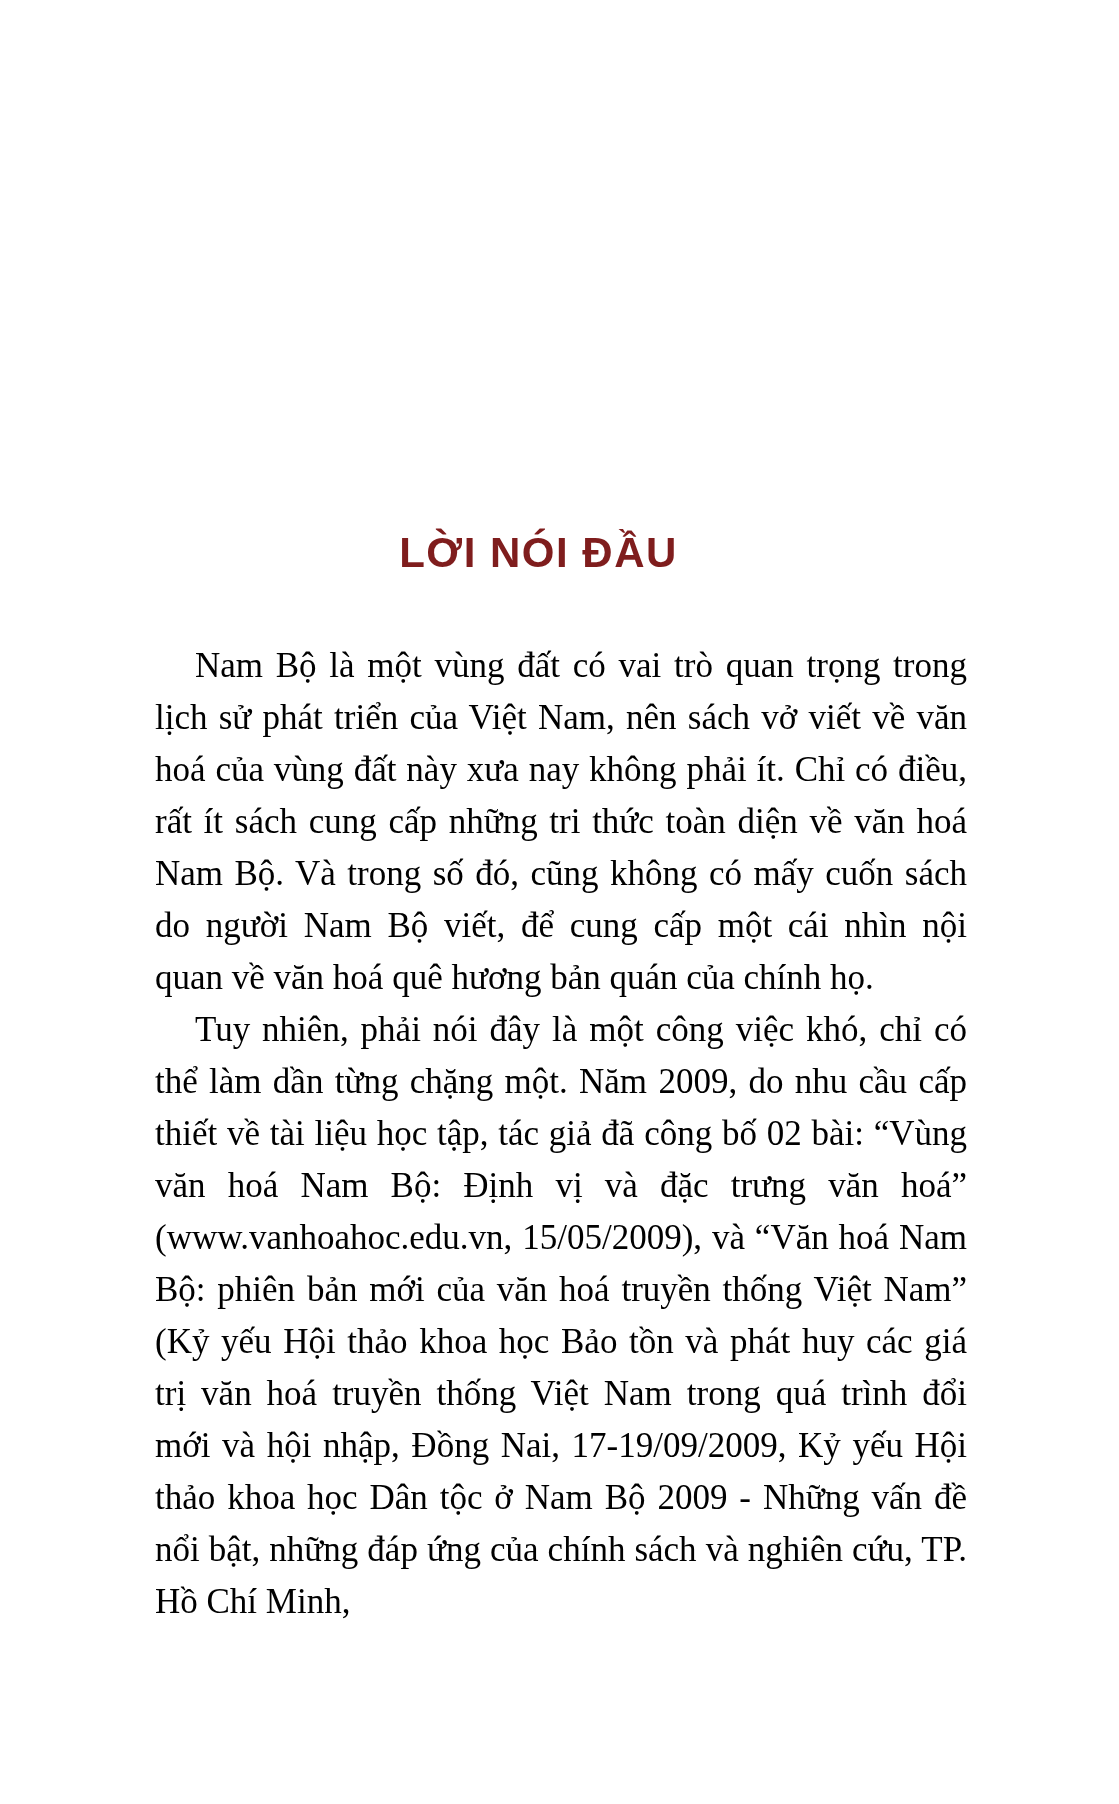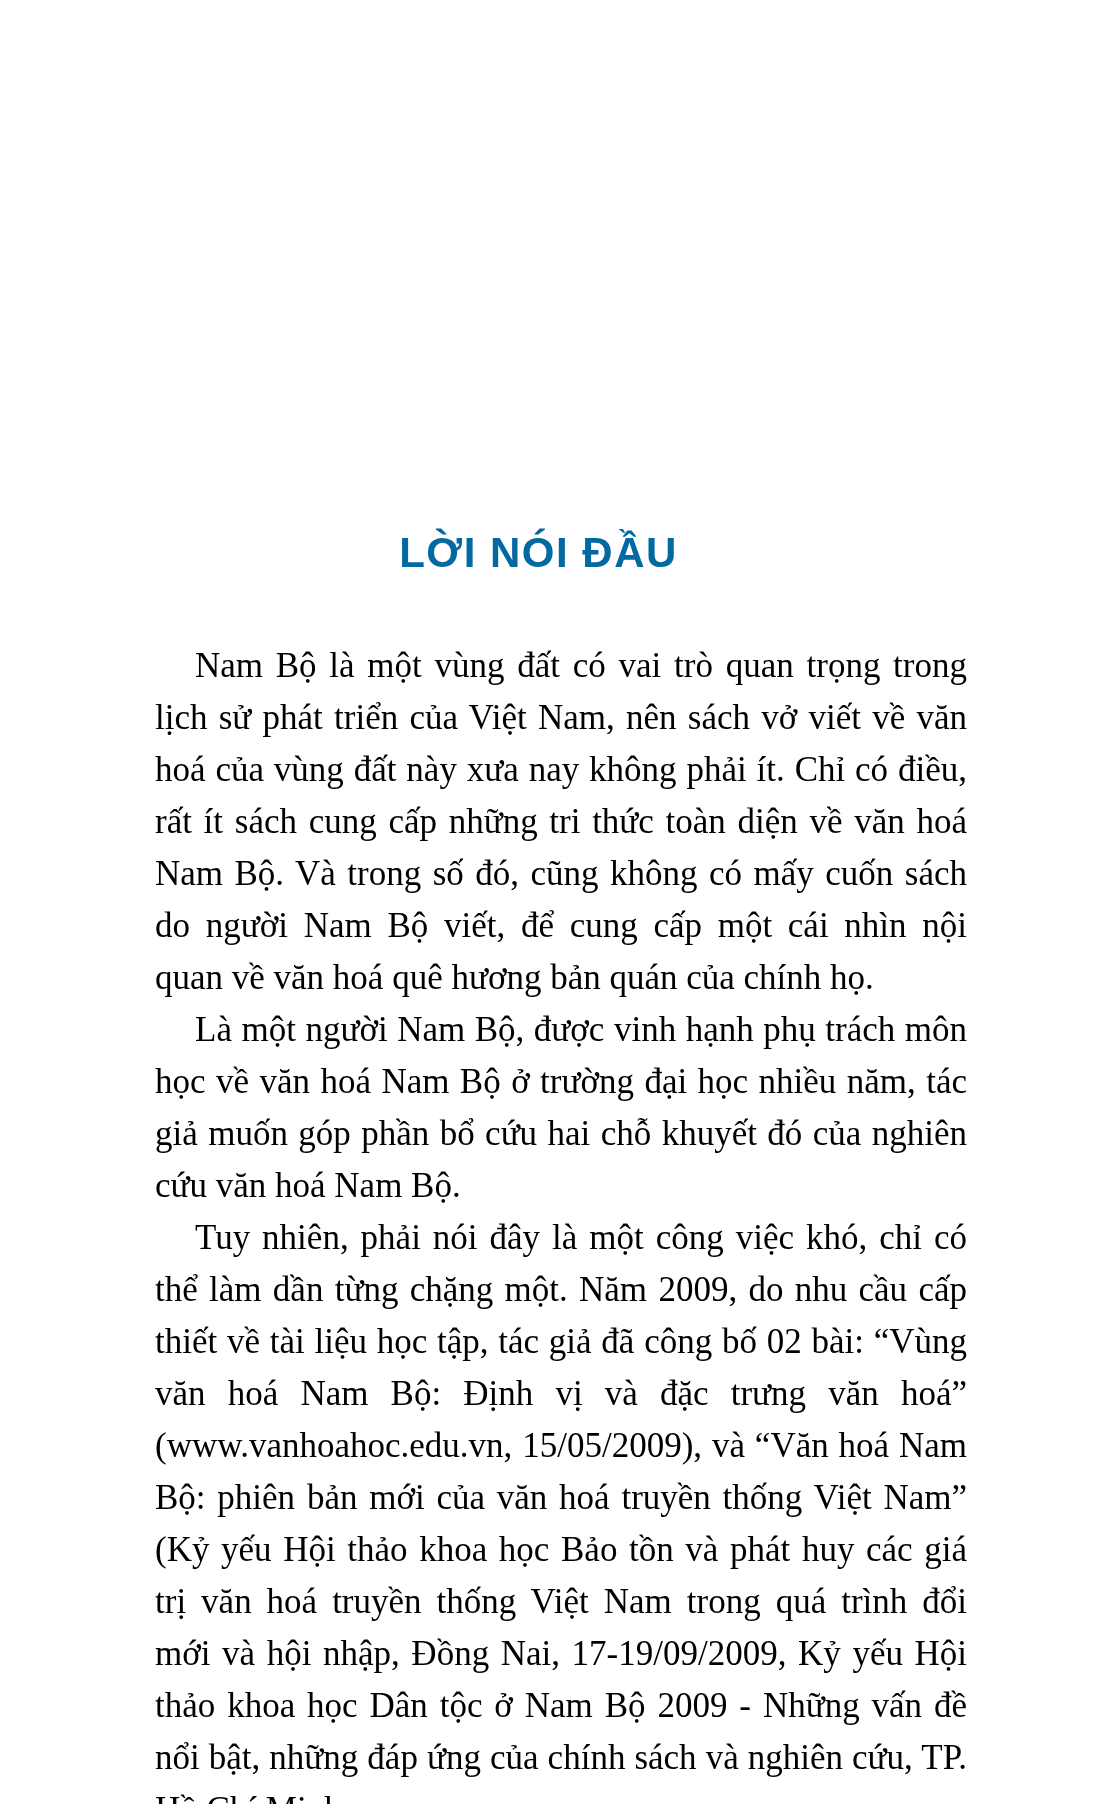--- a/index.html
+++ b/index.html
@@ -19,21 +19,21 @@
   .page-title {
     position: absolute;
     top: 502px;
     left: 0;
     width: 1077px;
     text-align: center;
     font-family: "Liberation Sans", "DejaVu Sans", sans-serif;
     font-size: 42px;
     font-weight: 600;
     letter-spacing: 1.5px;
-    color: #0369a1;
+    color: #7f1d1d;
     line-height: 1.1;
   }
   .body-text {
     position: absolute;
     top: 640px;
     left: 155px;
     width: 812px;
     font-size: 35px;
     line-height: 52px;
     text-align: justify;
@@ -52,17 +52,16 @@
 </style>
 </head>
 <body>
 
 <div class="page">
 
   <h1 class="page-title">LỜI NÓI ĐẦU</h1>
 
   <div class="body-text">
       <p><span>Nam Bộ là một vùng đất có vai trò quan trọng trong lịch sử phát triển của Việt Nam, nên sách vở viết về văn hoá của vùng đất này xưa nay không phải ít. Chỉ có điều, rất ít sách cung cấp những tri thức toàn diện về văn hoá Nam Bộ. Và trong số đó, cũng không có mấy cuốn sách do người Nam Bộ viết, để cung cấp một cái nhìn nội quan về văn hoá quê hương bản quán của chính họ.</span></p>
-      <p><span>Là một người Nam Bộ, được vinh hạnh phụ trách môn học về văn hoá Nam Bộ ở trường đại học nhiều năm, tác giả muốn góp phần bổ cứu hai chỗ khuyết đó của nghiên cứu văn hoá Nam Bộ.</span></p>
       <p class="last-line-justify"><span>Tuy nhiên, phải nói đây là một công việc khó, chỉ có thể làm dần từng chặng một. Năm 2009, do nhu cầu cấp thiết về tài liệu học tập, tác giả đã công bố 02 bài: “Vùng văn hoá Nam Bộ: Định vị và đặc trưng văn hoá” (</span><span class="it">www.vanhoahoc.edu.vn</span><span>, 15/05/2009), và “Văn hoá Nam Bộ: phiên bản mới của văn hoá truyền thống Việt Nam” (Kỷ yếu Hội thảo khoa học </span><span class="it">Bảo tồn và phát huy các giá trị văn hoá truyền thống Việt Nam trong quá trình đổi mới và hội nhập</span><span>, Đồng Nai, 17-19/09/2009, Kỷ yếu Hội thảo khoa học </span><span class="it">Dân tộc ở Nam Bộ 2009 - Những vấn đề nổi bật, những đáp ứng của chính sách và nghiên cứu</span><span>, TP. Hồ Chí Minh,</span></p>
     </div>
 
 </div>
 
 </body></html>

